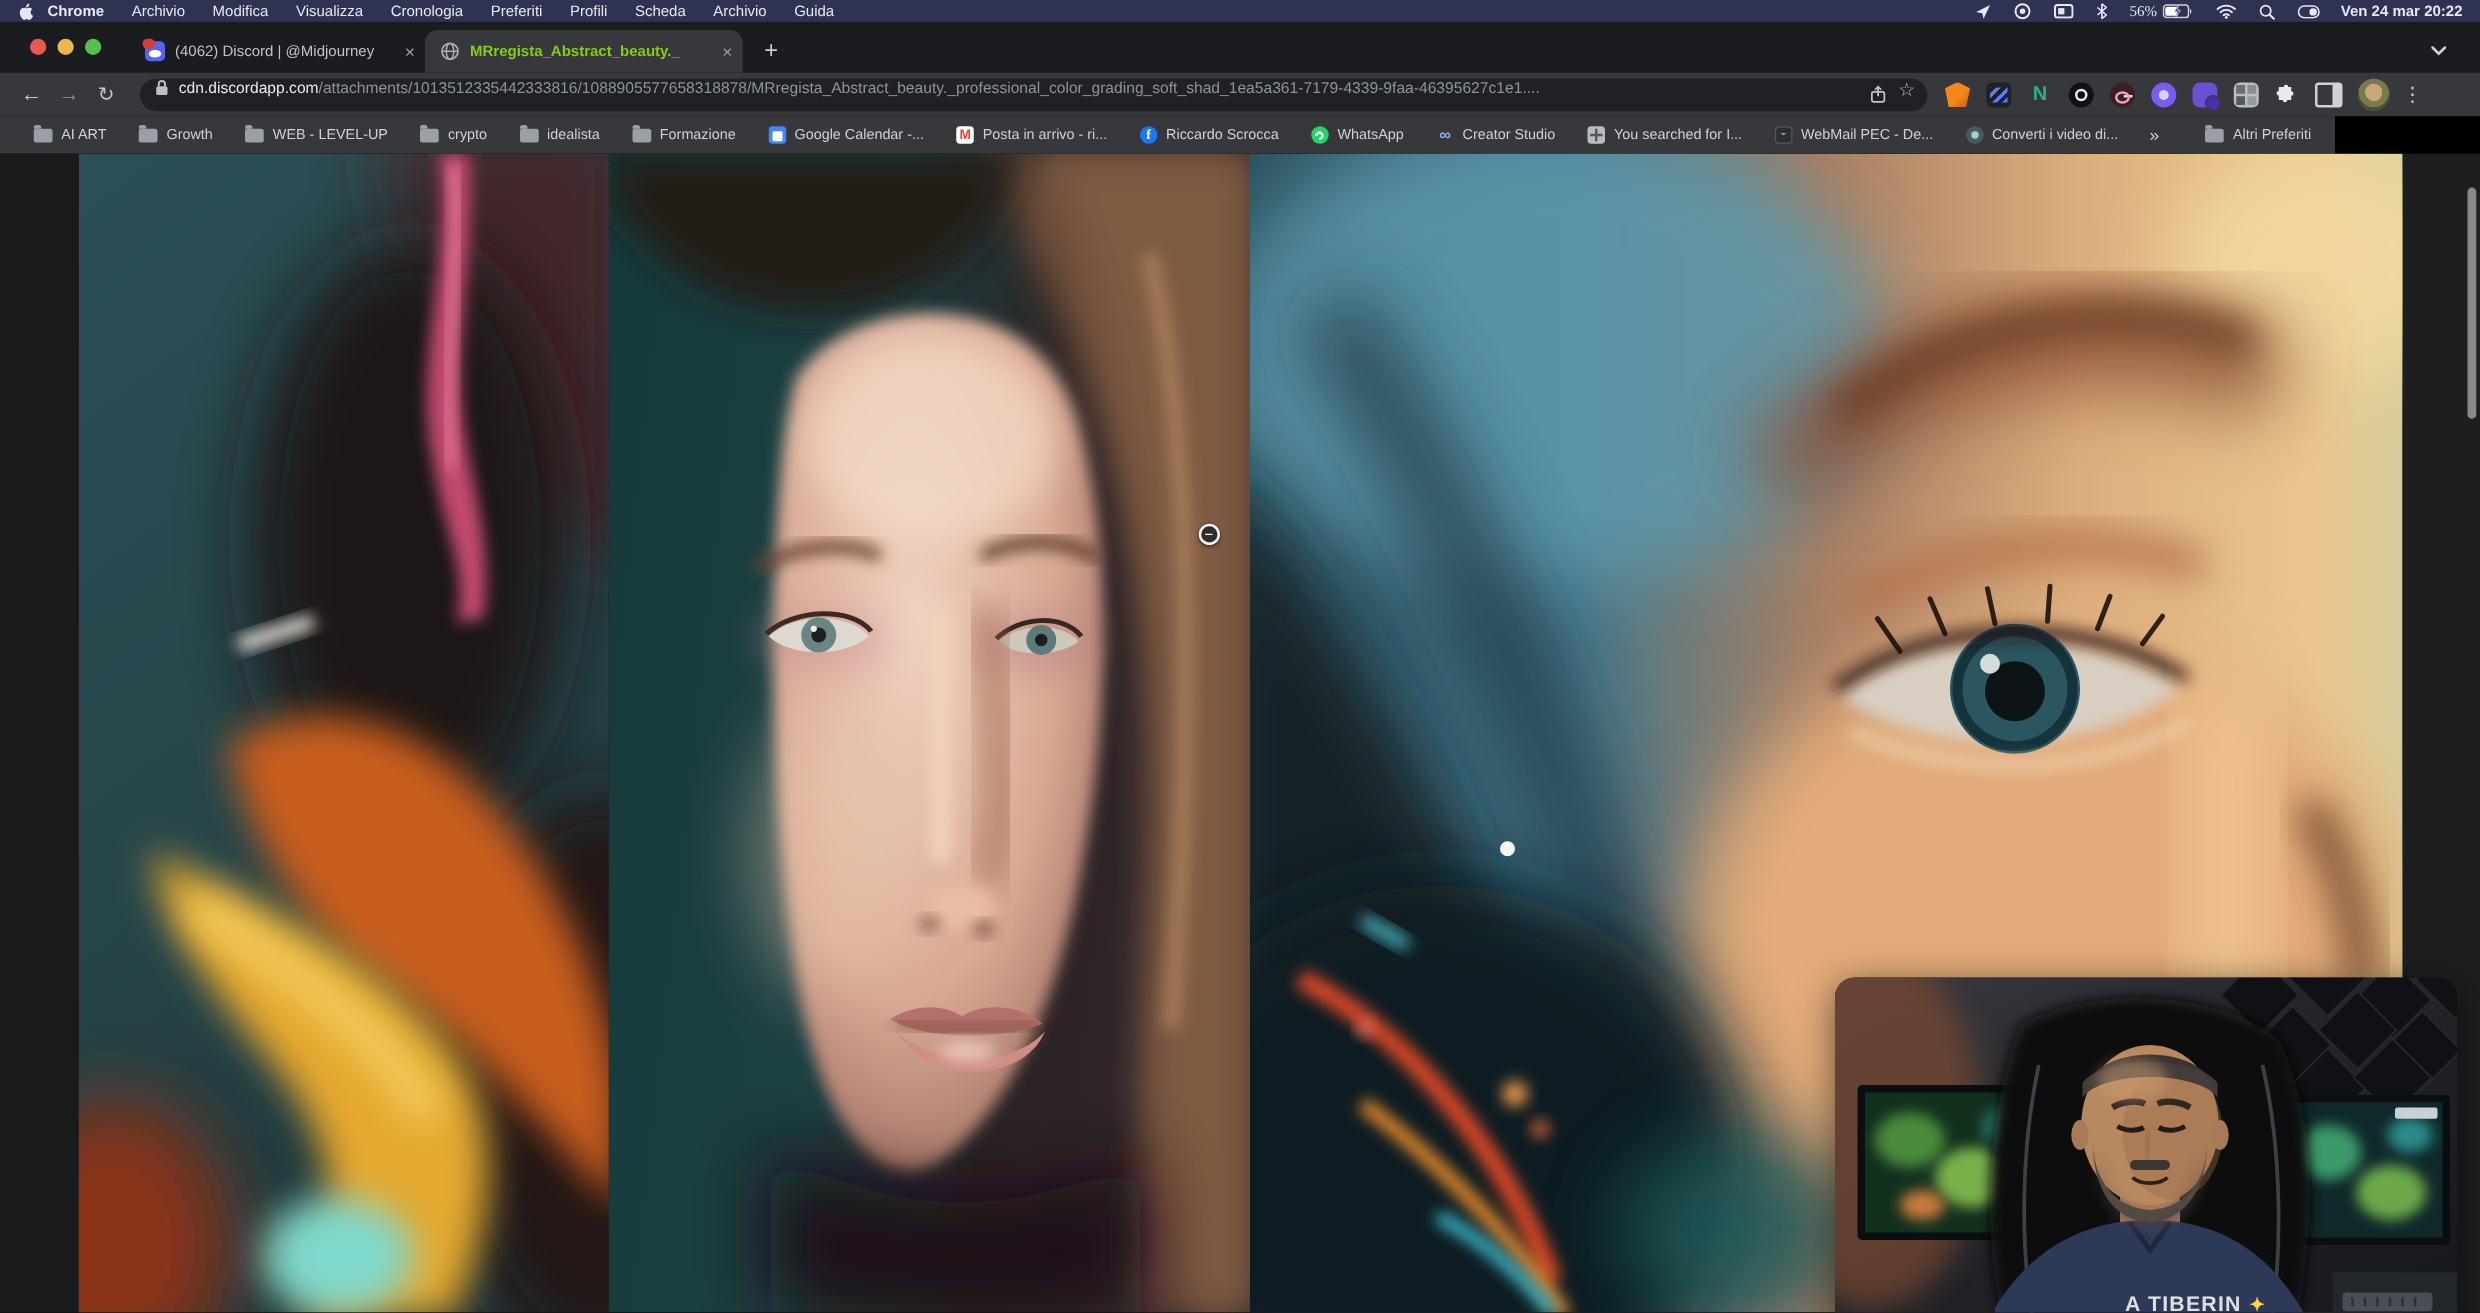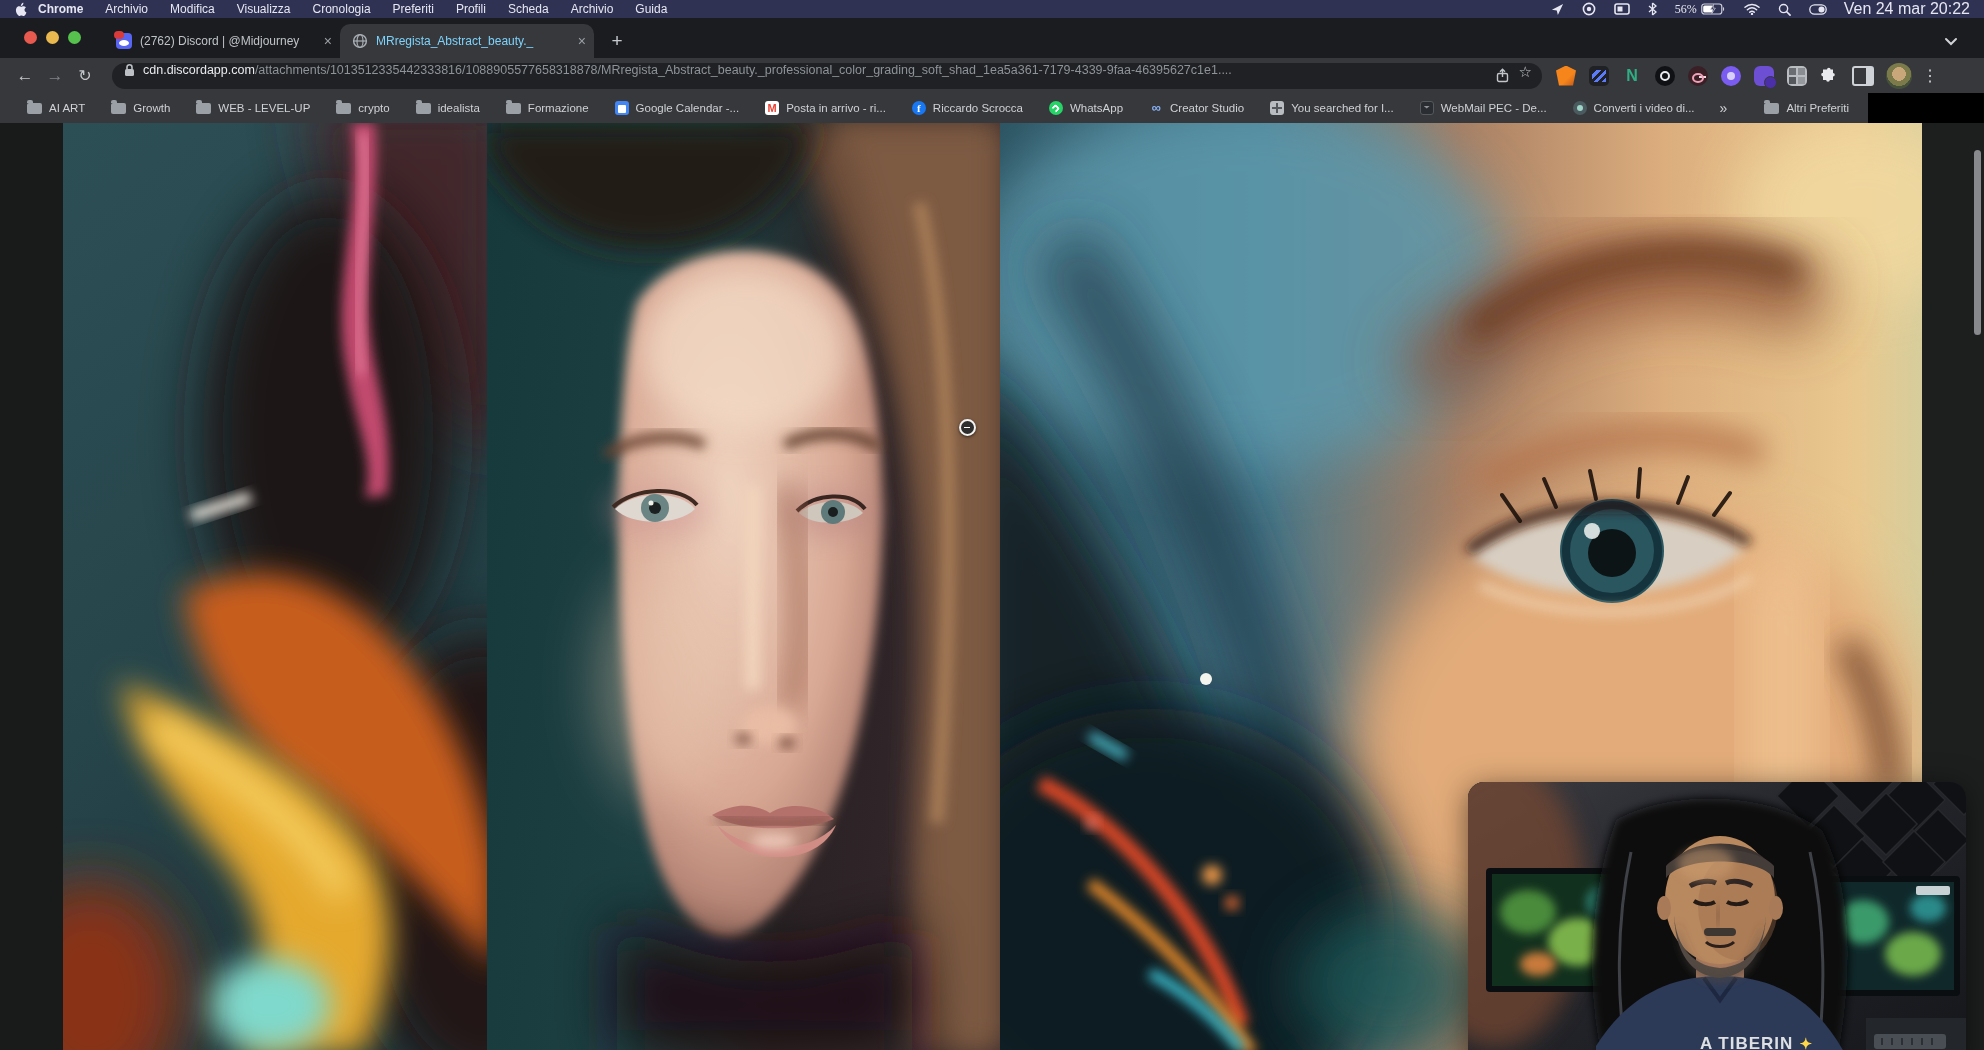--- a/index.html
+++ b/index.html
@@ -13,34 +13,34 @@
   
   .menubar{
     left:0;top:0;width:1984px;height:18px;background:#2f3252;
     display:flex;align-items:center;color:#e6e7f2;font-size:12px;
   }
   .menubar .apple{margin-left:14px;display:flex;align-items:center;}
   .menu-item{padding:0 11px;font-weight:500;white-space:nowrap;}
   .menu-item.app{font-weight:700;}
   .mb-status{margin-left:auto;display:flex;align-items:center;gap:0;}
   .mb-ic{display:flex;align-items:center;justify-content:center;padding:0 9px;height:18px;}
-  .mb-clock{padding:0 14px 0 8px;font-size:16px;font-weight:400;white-space:nowrap;}
+  .mb-clock{padding:0 14px 0 8px;font-size:12px;font-weight:700;white-space:nowrap;}
   .mb-batt-pct{font-size:12px;padding-right:4px;font-family:Liberation Serif, serif;}
 
   
   .tabstrip{left:0;top:18px;width:1984px;height:40px;background:#1b1c1f;}
   .traffic{top:13px;display:flex;gap:9px;left:24px;}
   .tl{width:13px;height:13px;border-radius:50%;}
   .tl.red{background:#e8594f;} .tl.yel{background:#e9b84f;} .tl.grn{background:#57c14e;}
   .tab{top:6px;height:34px;display:flex;align-items:center;color:#bfc3c8;font-size:12px;}
   .tab .title{overflow:hidden;white-space:nowrap;text-overflow:ellipsis;flex:1;margin:0 6px 0 8px;}
   .tab .close{color:#9aa0a6;font-size:14px;padding:0 8px 0 2px;}
   .tab.inactive{left:104px;width:236px;}
   .tab.active{left:340px;width:254px;background:#37383c;border-radius:10px 10px 0 0;color:#e7e9ec;}
-  .tab.active .title{color:#7dd3fc;}
+  .tab.active .title{color:#84cc16;font-weight:bold;}
   .favicon{width:16px;height:16px;margin-left:12px;flex:none;position:relative;}
   .fav-discord{background:#5865f2;border-radius:4px;}
   .fav-discord::after{content:"";position:absolute;left:3px;top:7px;width:10px;height:6px;background:#fff;border-radius:50%;}
   .fav-discord::before{content:"";position:absolute;left:-2px;top:-2px;width:10px;height:8px;background:#d93a3a;border-radius:4px;}
   .newtab{left:606px;top:12px;width:22px;height:22px;color:#c7cbd0;font-size:19px;line-height:22px;text-align:center;}
   .strip-chevron{right:26px;top:14px;}
 
   
   .toolbar{
     left:0;top:58px;width:1984px;height:35px;background:#37383c;
@@ -214,21 +214,21 @@
 
 <div class="abs tabstrip">
   <div class="abs traffic">
     <span class="tl red"></span>
     <span class="tl yel"></span>
     <span class="tl grn"></span>
   </div>
 
   <div class="abs tab inactive">
     <span class="favicon fav-discord"></span>
-    <span class="title">(2762) Discord | @Midjourney</span>
+    <span class="title">(4062) Discord | @Midjourney</span>
     <span class="close">×</span>
   </div>
 
   <div class="abs tab active">
     <span class="favicon">
       <svg width="16" height="16" viewBox="0 0 16 16">
           <circle cx="8" cy="8" r="6.4" fill="none" stroke="#aab0b6" stroke-width="1.4"></circle>
           <ellipse cx="8" cy="8" rx="3" ry="6.4" fill="none" stroke="#aab0b6" stroke-width="1.2"></ellipse>
           <path d="M1.6,8 L14.4,8" stroke="#aab0b6" stroke-width="1.2"></path>
         </svg>

